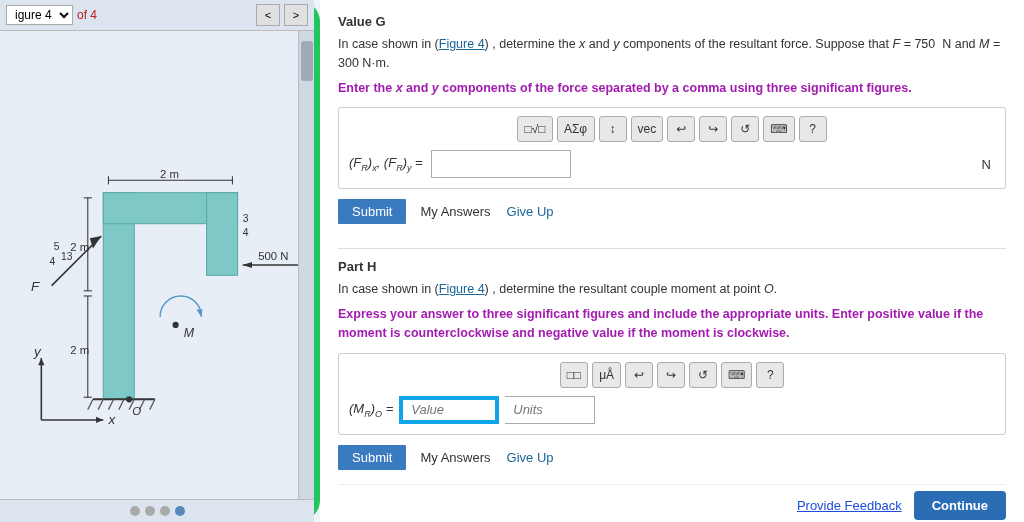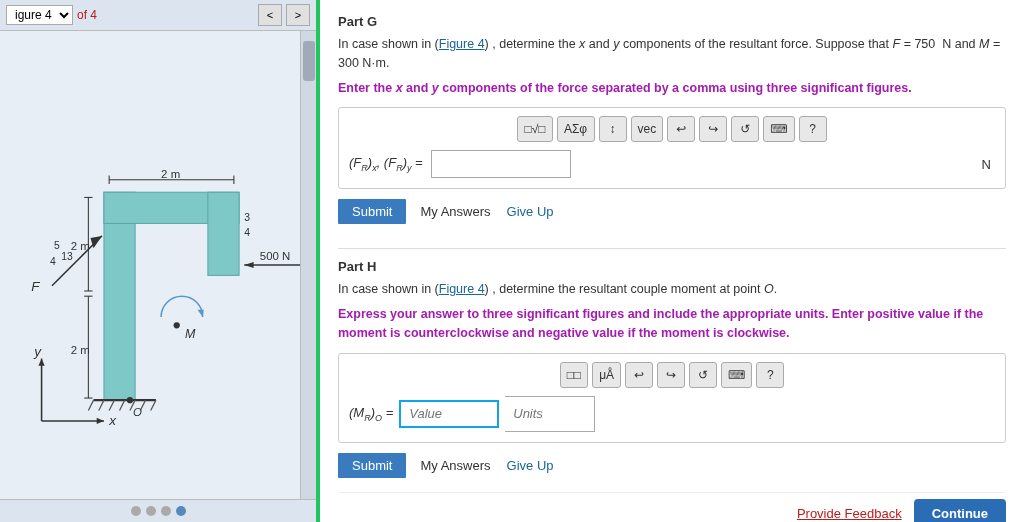--- a/index.html
+++ b/index.html
@@ -5,22 +5,23 @@
     * { box-sizing: border-box; margin: 0; padding: 0; }
     body { font-family: Arial, sans-serif; font-size: 13px; background: #f0f4f8; display: flex; width: 1024px; height: 522px; overflow: hidden; }
 
     
     .left-panel {
       width: 320px;
       min-width: 320px;
       background: #e8eef5;
       display: flex;
       flex-direction: column;
-      border-right: 4px solid #22c55e;
+      border-right: 6px solid #22c55e;
       height: 100%;
+      border-radius: 22px;
     }
     .figure-nav {
       display: flex;
       align-items: center;
       padding: 4px 6px;
       background: #dce5ef;
       border-bottom: 1px solid #bbb;
       gap: 4px;
     }
     .figure-select {
@@ -201,51 +202,51 @@
       margin: 10px 0;
     }
 
     
     .input-row-h {
       display: flex;
       align-items: center;
       gap: 6px;
     }
     .value-input {
-      border: 2px solid #0ea5e9;
+      border: 4px solid #0ea5e9;
       padding: 3px 8px;
       font-size: 13px;
       font-style: italic;
       width: 100px;
       height: 28px;
       color: #888;
     }
     .units-input {
       border: 1px solid #aaa;
       border-left: none;
       padding: 3px 8px;
       font-size: 13px;
       font-style: italic;
       width: 90px;
-      height: 36px;
+      height: 28px;
       color: #888;
     }
 
     
     .bottom-bar {
       display: flex;
       justify-content: flex-end;
       align-items: center;
       gap: 12px;
       padding-top: 6px;
       border-top: 1px solid #eee;
       margin-top: auto;
     }
     .feedback-link {
-      color: #b91c1c;
+      color: #1d4ed8;
       text-decoration: underline;
       font-size: 13px;
       cursor: pointer;
     }
     .continue-btn {
       background: #2a6db5;
       color: white;
       border: none;
       border-radius: 4px;
       padding: 7px 18px;
@@ -350,21 +351,21 @@
     <div class="dot"></div>
     <div class="dot"></div>
     <div class="dot"></div>
     <div class="dot active"></div>
   </div>
 </div>
 
 <div class="right-panel">
 
   <div>
-    <div class="part-title">Part G</div>
+    <div class="part-title">Value G</div>
     <div class="part-text">
       In case shown in (<a href="#">Figure 4</a>) , determine the <span class="math">x</span> and <span class="math">y</span> components of the resultant force. Suppose that <span class="math">F</span> = 750&nbsp; N and <span class="math">M</span> = 300 N·m.
     </div>
     <div class="part-instruction">
       Enter the <span class="math">x</span> and <span class="math">y</span> components of the force separated by a comma using three significant figures.
     </div>
     <div class="answer-box">
       <div class="toolbar">
         <button class="tb-btn">
             <span>□√□</span>

